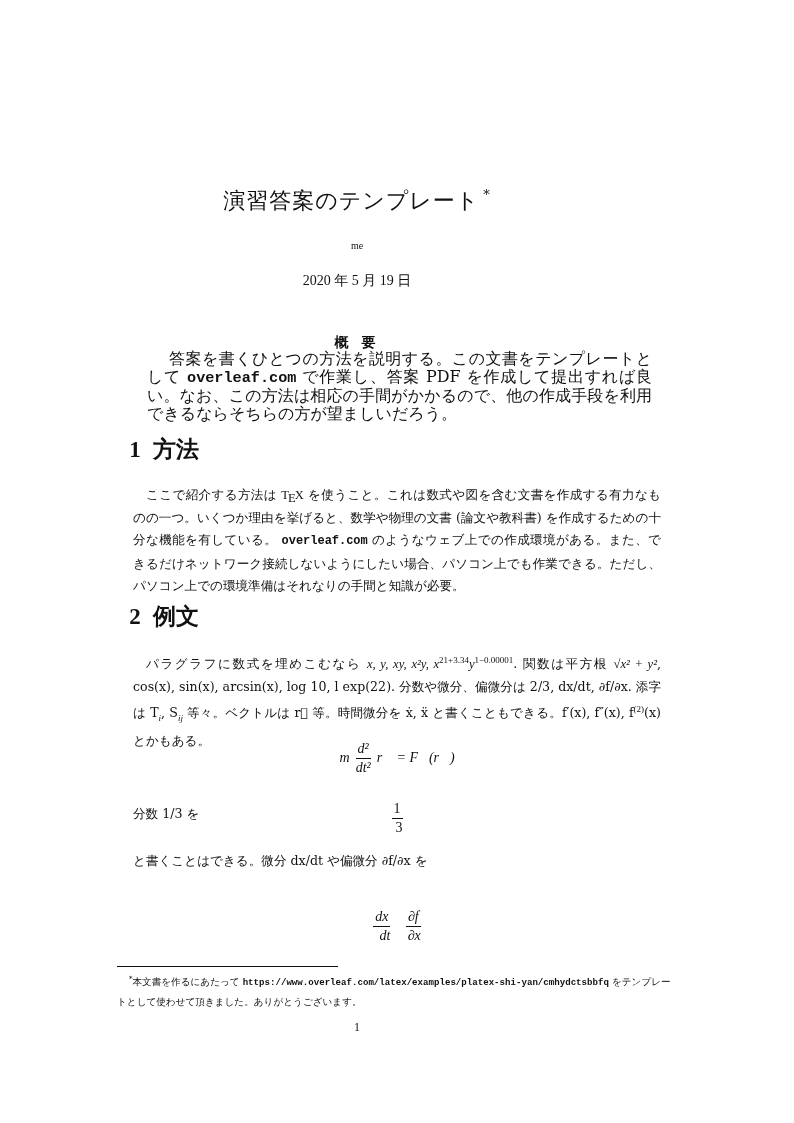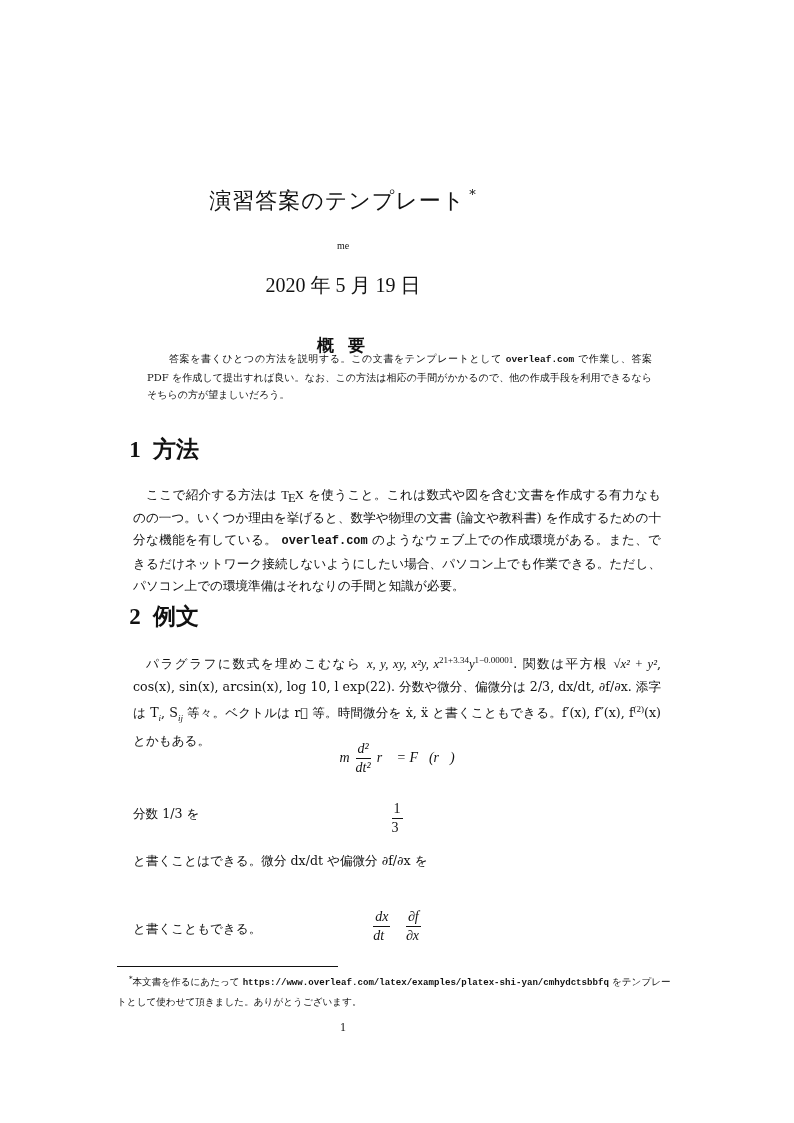--- a/index.html
+++ b/index.html
@@ -1,36 +1,36 @@
 <!DOCTYPE html>
 <html><head>
   <meta charset="utf-8">
   <style>
     html, body { margin: 0; padding: 0; background: #ffffff; }
     body { width: 794px; height: 1123px; position: relative; overflow: hidden;
            font-family: "DejaVu Serif", "Liberation Serif", serif; color: #111; }
     .abs { position: absolute; }
-    .center { left: 0; width: 686px; text-align: center; }
+    .center { left: 14px; width: 686px; text-align: center; }
     .title { top: 186px; font-size: 22px; letter-spacing: 1px; }
     .title sup { font-size: 13px; vertical-align: 9px; margin-left: 4px; }
     .author { top: 240px; font-size: 10px; font-family: "Liberation Serif", serif; }
-    .date { top: 272px; font-size: 20px; font-family: "Liberation Serif", serif; }
-    .abs-head { top: 334px; font-size: 17px; font-weight: bold; letter-spacing: 4px; }
-    .abstract { left: 147px; width: 505px; top: 350px; font-size: 10px; line-height: 17.5px; }
+    .date { top: 272px; font-size: 14px; font-family: "Liberation Serif", serif; }
+    .abs-head { top: 334px; font-size: 14px; font-weight: bold; letter-spacing: 4px; }
+    .abstract { left: 147px; width: 505px; top: 350px; font-size: 16px; line-height: 17.5px; }
     .abstract p { margin: 0; text-indent: 22px; text-align: justify; }
     .tt { font-family: "Liberation Mono", "DejaVu Sans Mono", monospace; font-weight: bold; font-size: 0.95em; }
     .sec { left: 117px; font-size: 23px; font-weight: bold; font-family: "DejaVu Sans", sans-serif; text-align: center; }
     .sec .num { display: inline-block; width: 36px; font-family: "Liberation Serif", serif; }
     .body { left: 117px; width: 560px; font-size: 12.6px; line-height: 22.6px; }
     .body p { margin: 16px; text-indent: 13px; text-align: justify; }
     .body p.noind { text-indent: 0; }
     .m { font-family: "Liberation Serif", serif; font-style: italic; }
     .r { font-family: "Liberation Serif", serif; }
     .display { left: 0; width: 794px; text-align: center; font-family: "Liberation Serif", serif; font-size: 14px; }
-    .frac { display: inline-block; vertical-align: middle; text-align: left; margin: 0 6px; }
+    .frac { display: inline-block; vertical-align: middle; text-align: right; margin: 0 6px; }
     .frac .n { display: block; border-bottom: 1px solid #111; padding: 0 2px; line-height: 18px; }
     .frac .d { display: block; line-height: 18px; }
     .fn-rule { left: 117px; top: 966px; width: 221px; height: 0; border-top: 1px solid #111; }
     .footnote { left: 117px; width: 560px; top: 970px; font-size: 9.6px; line-height: 19px; }
     .footnote p { margin: 0; text-indent: 12px; }
     .pagenum { top: 1020px; font-size: 12px; font-family: "Liberation Serif", serif; }
   </style>
 </head>
 <body>
 
@@ -69,21 +69,20 @@
 <div class="abs body" style="top:834px;">
     <p class="noind">と書くことはできる。微分 dx/dt や偏微分 ∂f/∂x を</p>
   </div>
 
 <div class="abs display" style="top:860px;margin-top:48px;">
   <span class="frac"><span class="n m">dx</span><span class="d m">dt</span></span>
   <span class="frac"><span class="n m">∂f</span><span class="d m">∂x</span></span>
 </div>
 
 <div class="abs body" style="top:902px;">
-  <p class="noind">と書くこともできる。</p>
 </div>
 
 <div class="abs fn-rule"></div>
 <div class="abs footnote">
   <p><sup style="font-size:7px;">*</sup><span>本文書を作るにあたって </span><span class="tt">https://www.overleaf.com/latex/examples/platex-shi-yan/cmhydctsbbfq</span><span> をテンプレートとして使わせて頂きました。ありがとうございます。</span></p>
 </div>
 
 <div class="abs center pagenum">1</div>
 
 </body></html>

